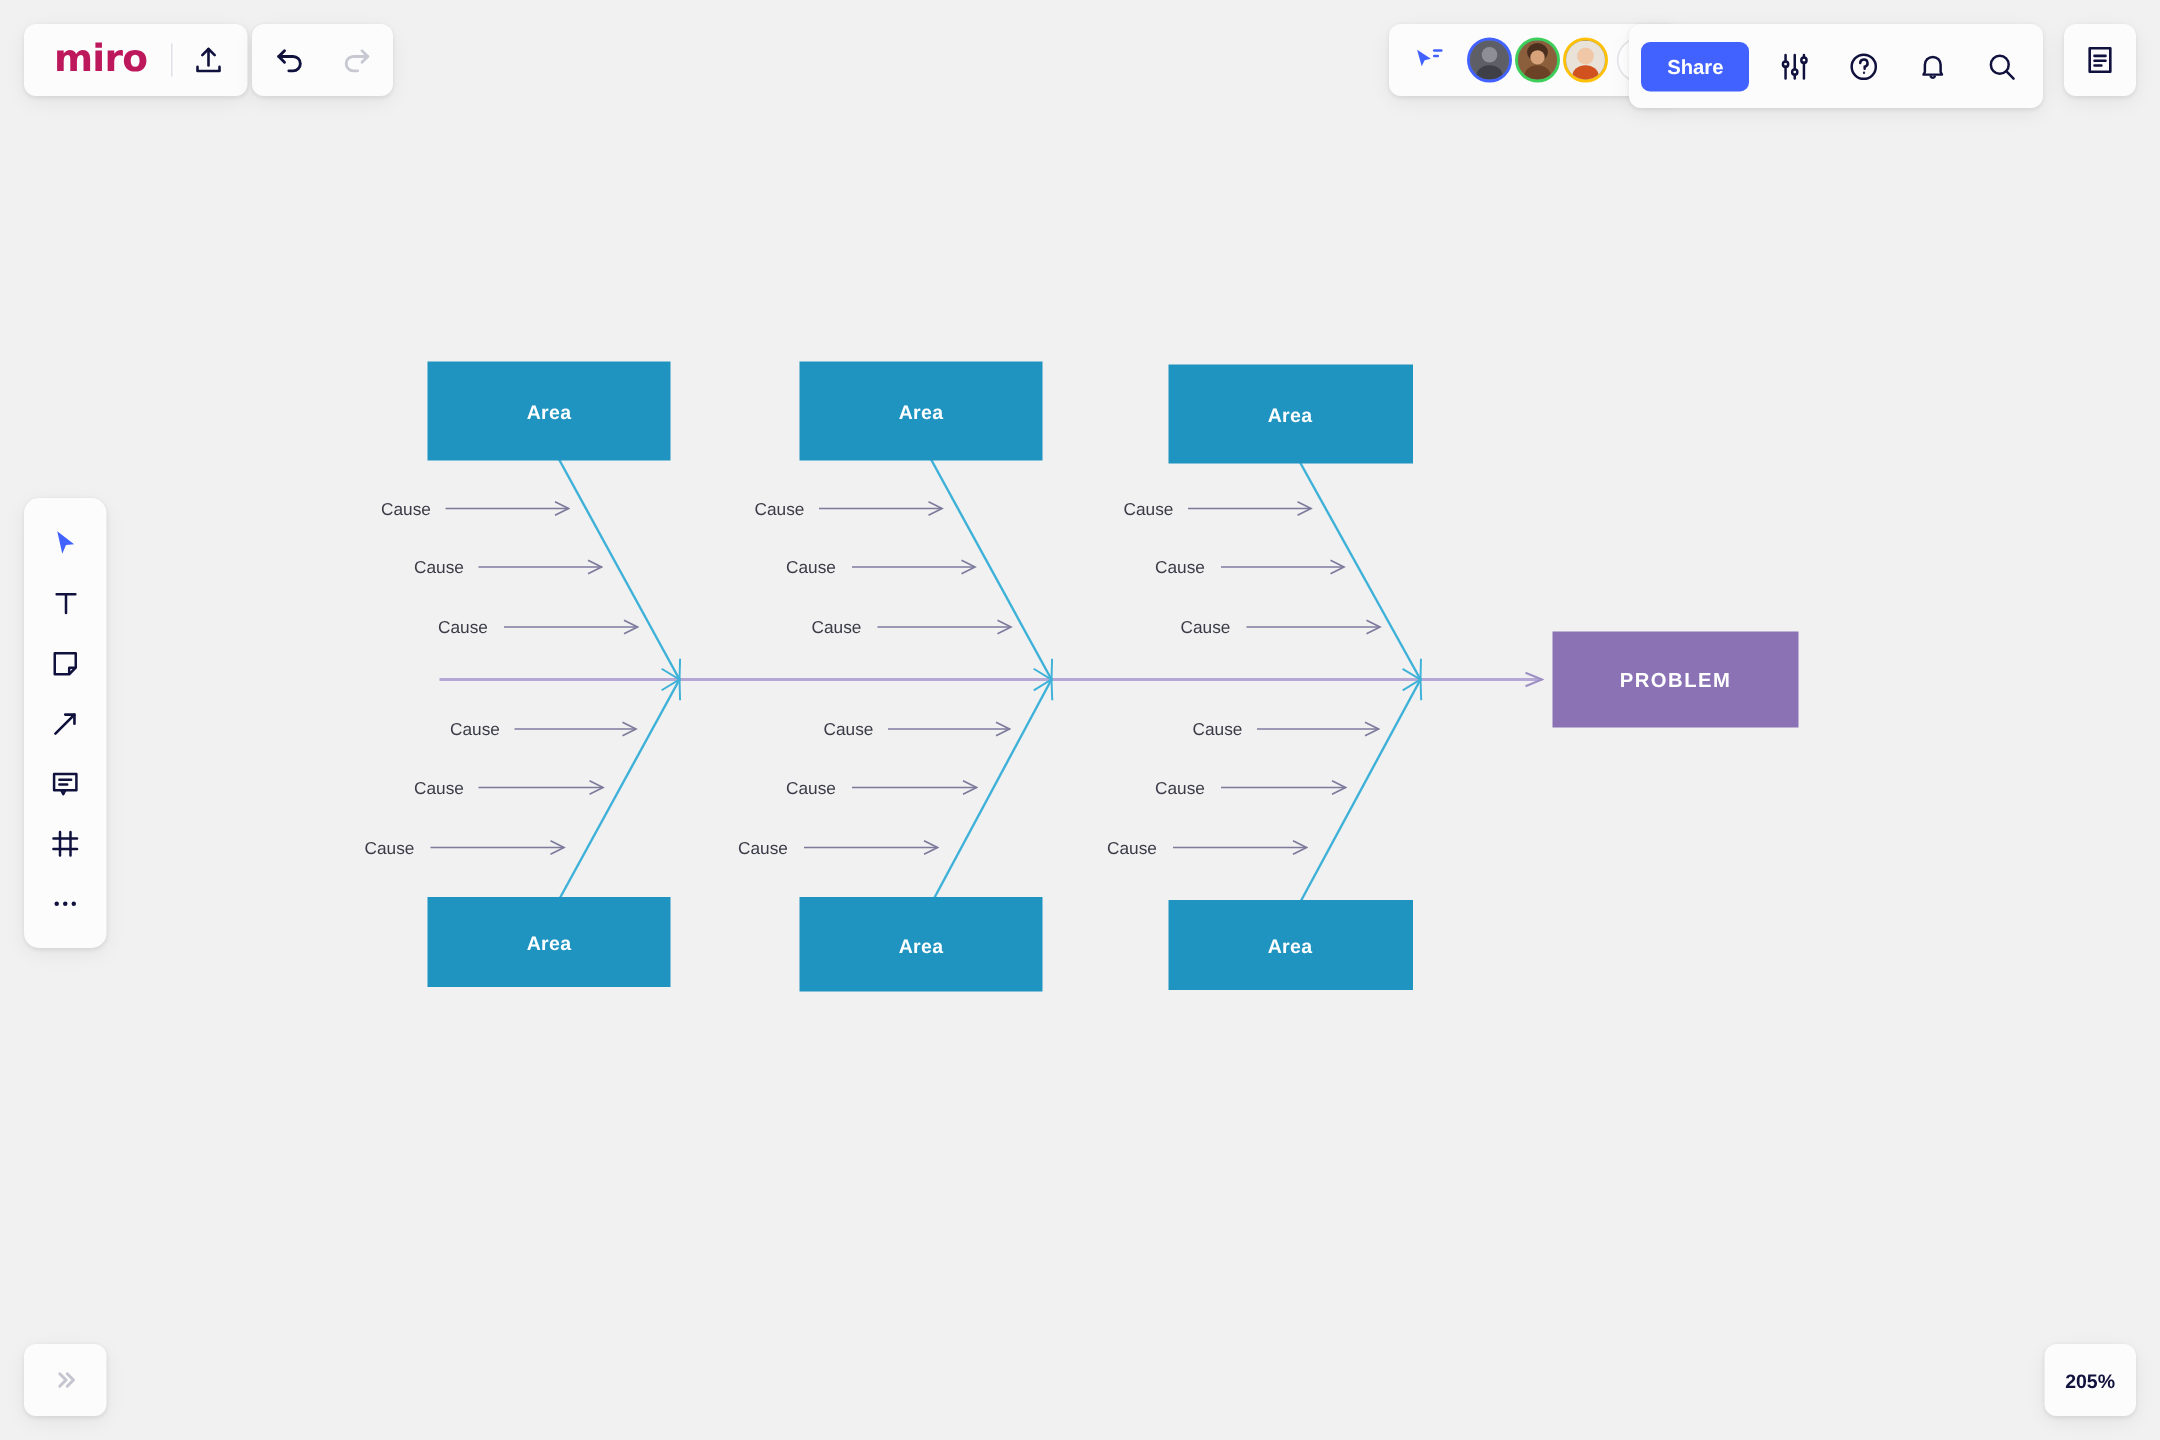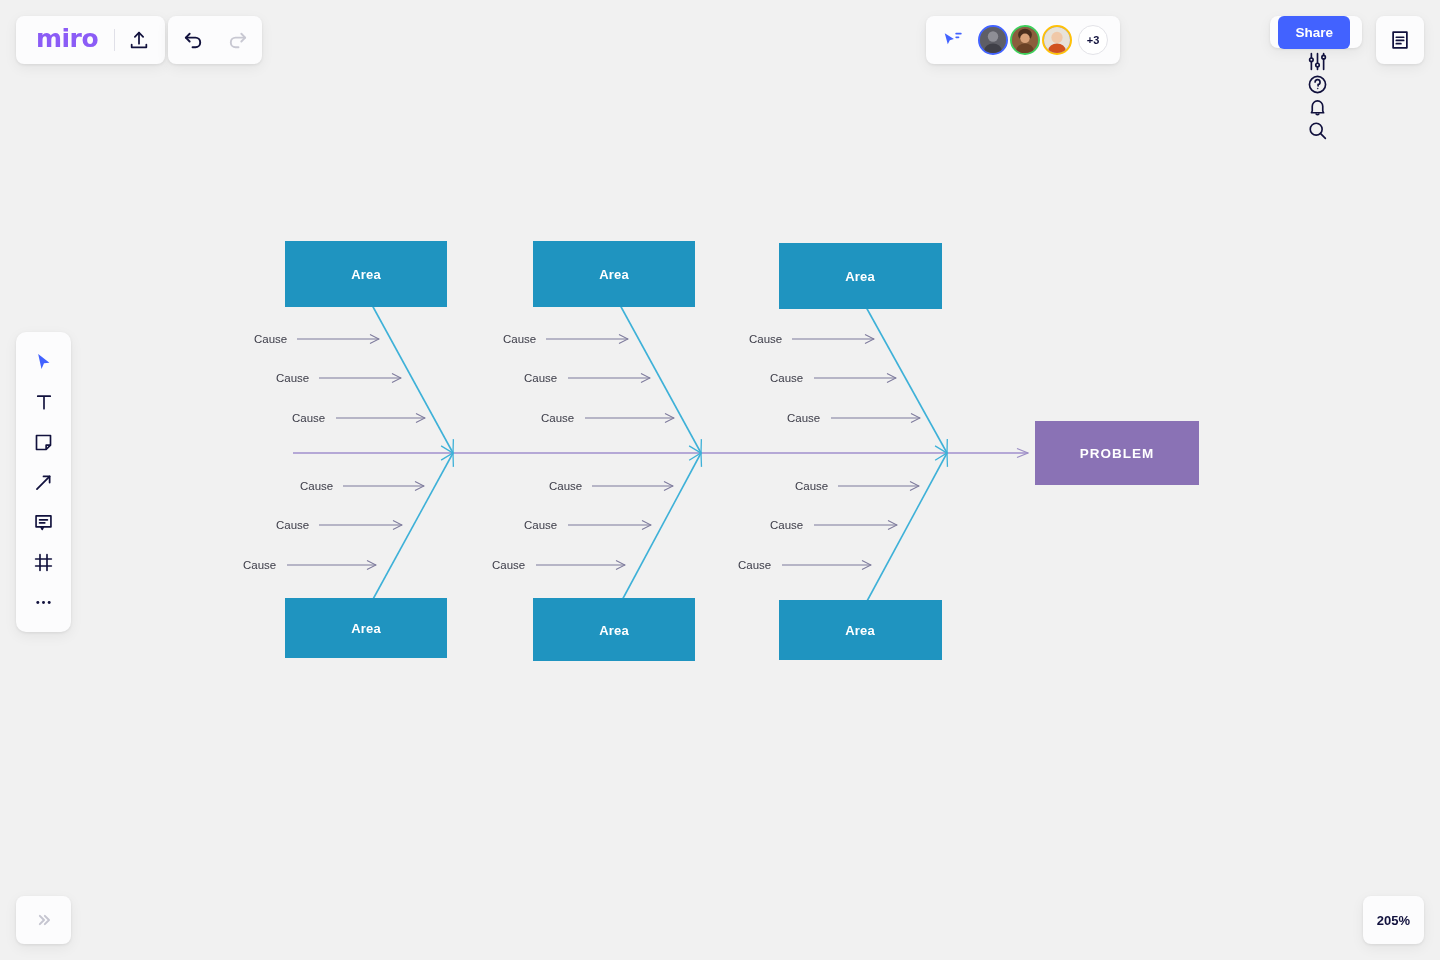--- a/index.html
+++ b/index.html
@@ -25,21 +25,21 @@
 
   
   .tl-logo-group {
     position: absolute; left: 16px; top: 16px;
     height: 48px; padding: 0 4px;
     gap: 2px;
   }
   .miro-logo {
     font-family: "DejaVu Sans", sans-serif;
     font-size: 25px; font-weight: 700; letter-spacing: -0.5px;
-    color: #8b5cf6; padding: 0 14px 3px 16px; line-height: 1;
+    color: #be185d; padding: 0 14px 3px 16px; line-height: 1;
   }
   .vdiv { width: 1px; height: 22px; background: #e0e0e8; }
   .iconbtn {
     width: 44px; height: 44px;
     display: flex; align-items: center; justify-content: center;
     border-radius: 6px; cursor: pointer; background: transparent; border: none;
   }
 
   .tl-undo-group {
     position: absolute; left: 168px; top: 16px;
@@ -67,21 +67,21 @@
   .avatar-more {
     width: 30px; height: 30px; border-radius: 50%;
     background: #fff; border: 1px solid #e3e3e8;
     display: flex; align-items: center; justify-content: center;
     font-size: 11px; font-weight: 700; color: #11113d;
     margin-left: 4px;
   }
 
   .tr-actions {
     position: absolute; right: 78px; top: 16px;
-    height: 32px; padding: 0 6px 0 8px; gap: 2px; flex-direction: column;
+    height: 56px; padding: 0 6px 0 8px; gap: 2px;
   }
   .share-btn {
     background: #4262ff; color: #fff;
     font-size: 13.5px; font-weight: 700;
     border: none; border-radius: 6px;
     padding: 9px 17px; cursor: pointer;
     margin-right: 6px;
     font-family: "Liberation Sans", sans-serif;
   }
 

